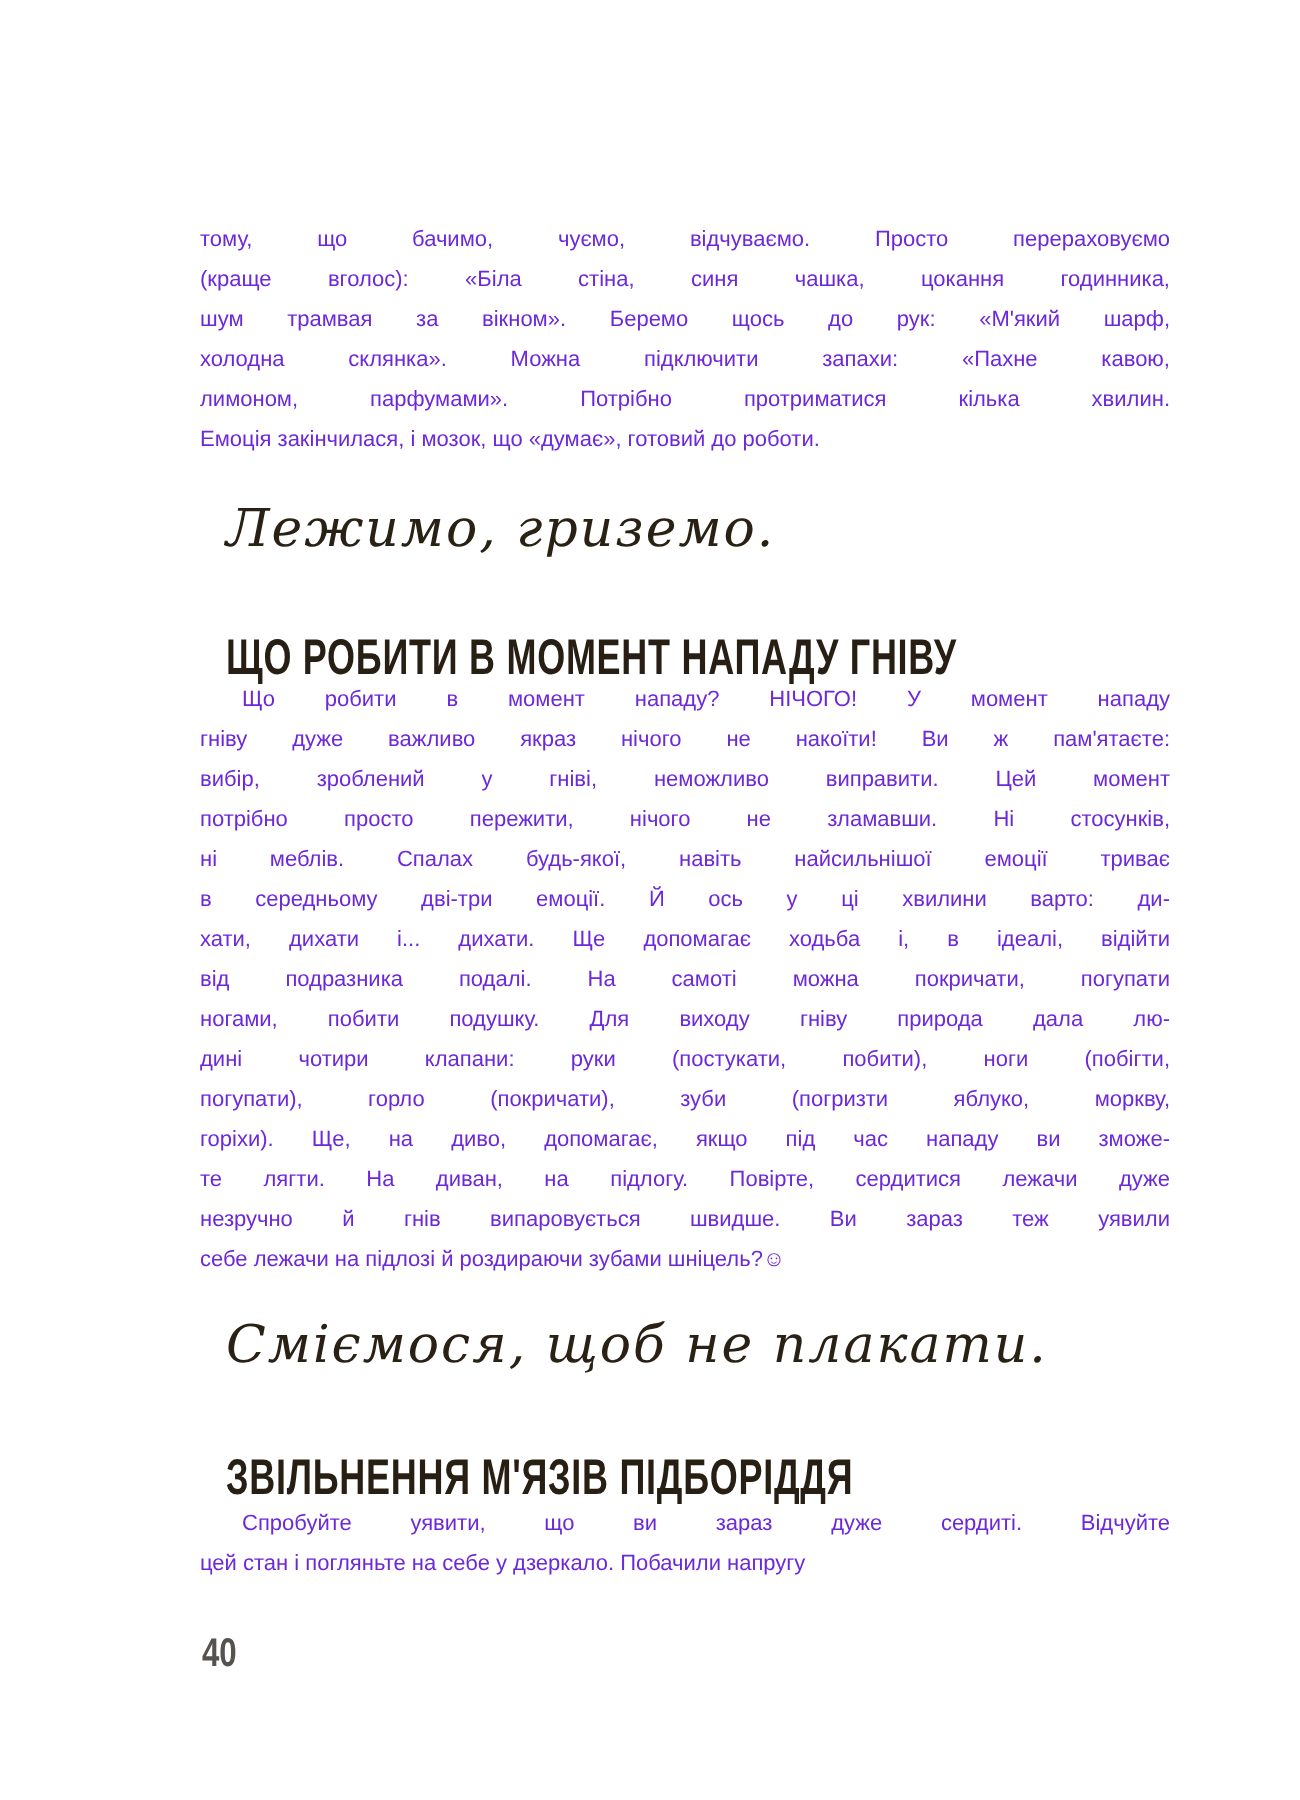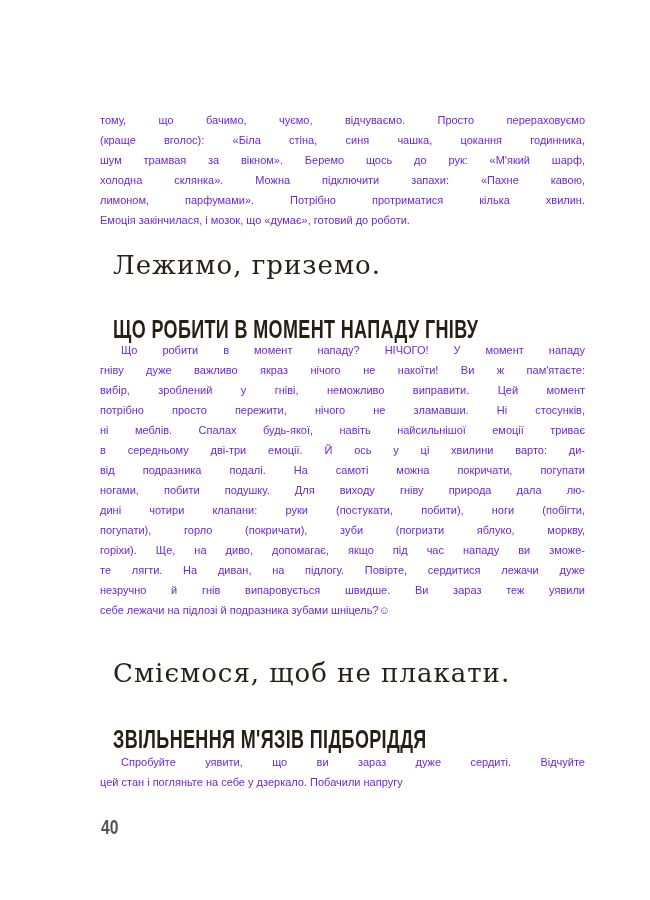--- a/index.html
+++ b/index.html
@@ -18,20 +18,21 @@
     text-align:justify;
     text-align-last:justify;
     white-space:normal;
     color:#6d28d9;
   }
   .par .line.end{text-align-last:left;}
   .par .line.first{text-indent:21px;}
   .heading-script{
     left:113px;
     font-family:"DejaVu Serif",serif;
+    font-style:italic;
     font-size:26px;
     line-height:30px;
     letter-spacing:1px;
     color:#2a2115;
     white-space:nowrap;
   }
   .heading-caps{
     left:113px;
     font-size:25px;
     line-height:26px;
@@ -79,28 +80,29 @@
     <span class="squeeze">ЩО РОБИТИ В МОМЕНТ НАПАДУ ГНІВУ</span>
   </div>
 
   <div class="block par" style="top:340px">
     <div class="line first">Що робити в момент нападу? НІЧОГО! У момент нападу</div>
     <div class="line">гніву дуже важливо якраз нічого не накоїти! Ви ж пам'ятаєте:</div>
     <div class="line">вибір, зроблений у гніві, неможливо виправити. Цей момент</div>
     <div class="line">потрібно просто пережити, нічого не зламавши. Ні стосунків,</div>
     <div class="line">ні меблів. Спалах будь-якої, навіть найсильнішої емоції триває</div>
     <div class="line">в середньому дві-три емоції. Й ось у ці хвилини варто: ди-</div>
+    <div class="line">хати, дихати і... дихати. Ще допомагає ходьба і, в ідеалі, відійти</div>
     <div class="line">від подразника подалі. На самоті можна покричати, погупати</div>
     <div class="line">ногами, побити подушку. Для виходу гніву природа дала лю-</div>
     <div class="line">дині чотири клапани: руки (постукати, побити), ноги (побігти,</div>
     <div class="line">погупати), горло (покричати), зуби (погризти яблуко, моркву,</div>
     <div class="line">горіхи). Ще, на диво, допомагає, якщо під час нападу ви зможе-</div>
     <div class="line">те лягти. На диван, на підлогу. Повірте, сердитися лежачи дуже</div>
     <div class="line">незручно й гнів випаровується швидше. Ви зараз теж уявили</div>
-    <div class="line end">себе лежачи на підлозі й подразника зубами шніцель?☺</div>
+    <div class="line end">себе лежачи на підлозі й роздираючи зубами шніцель?☺</div>
   </div>
 
   <div class="block heading-caps" style="top:694px">
     <span class="squeeze">ЗВІЛЬНЕННЯ М'ЯЗІВ ПІДБОРІДДЯ</span>
   </div>
 
   <div class="block heading-script" style="top:658px">Сміємося, щоб не плакати.</div>
 
   <div class="block par" style="top:752px">
     <div class="line first">Спробуйте уявити, що ви зараз дуже сердиті. Відчуйте</div>

